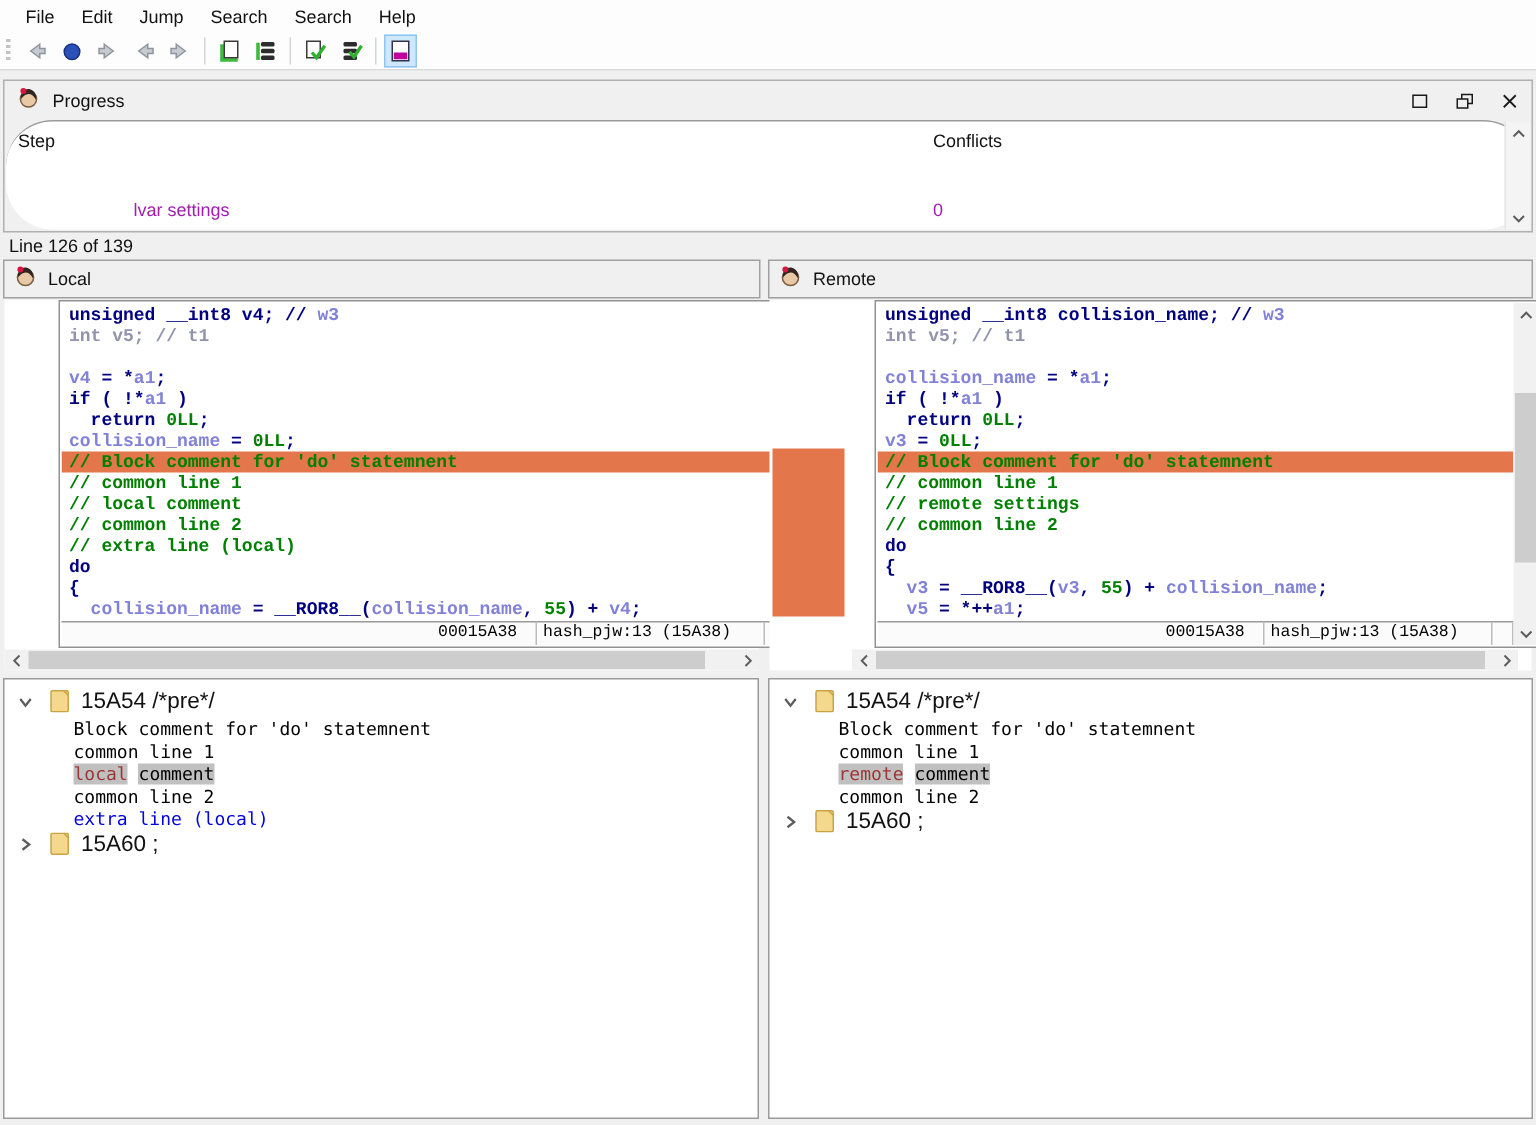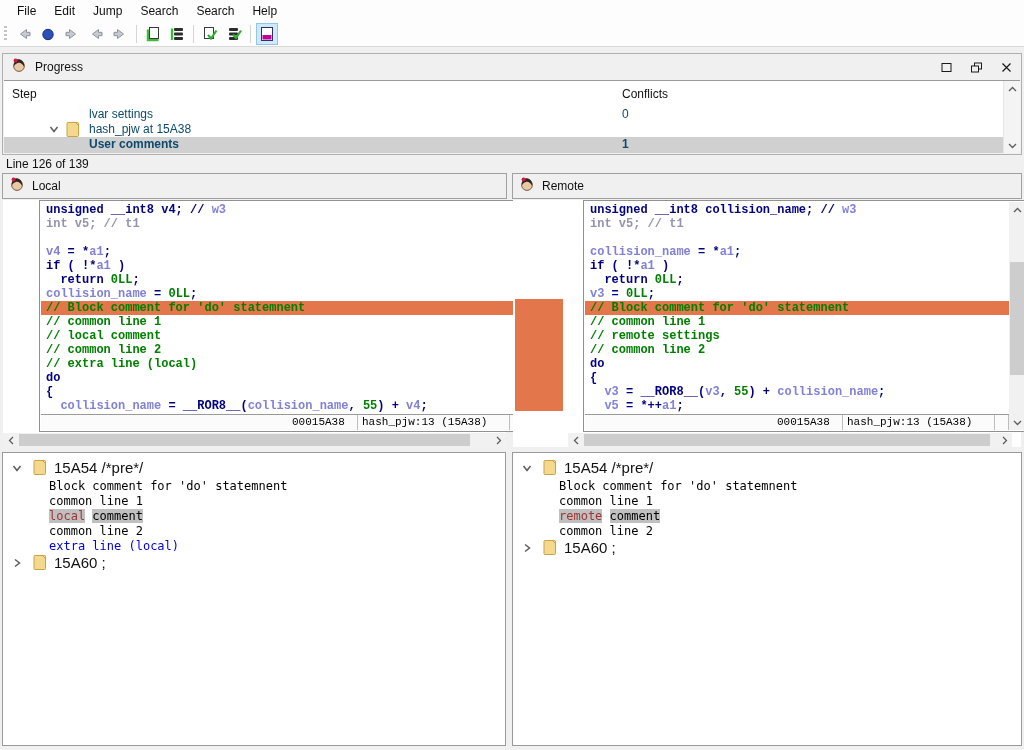--- a/index.html
+++ b/index.html
@@ -15,27 +15,27 @@
   .tbtn{width:22px;height:22px;display:flex;align-items:center;justify-content:center;margin:0 1px;}
   .tbtn.selected{background:#cde8ff;border:1px solid #92c5ec;box-sizing:border-box;}
   .tsep{width:1px;height:18px;background:#d5d5d5;margin:0 4px;}
 
   
   .progress-window{position:absolute;left:2px;top:53px;width:1020px;height:102px;background:#f0f0f0;border:1px solid #b0b0b0;box-sizing:border-box;}
   .ptitlebar{position:absolute;top:0;left:0;right:0;height:26px;display:flex;align-items:center;padding-left:8px;}
   .ptitle{font-size:12px;color:#111;margin-left:8px;}
   .wbtns{margin-left:auto;display:flex;}
   .wbtn{width:30px;height:22px;display:flex;align-items:center;justify-content:center;}
-  .ptable{position:absolute;left:1px;right:1px;top:26px;bottom:1px;background:#ffffff;border-top:1px solid #9a9a9a;}
+  .ptable{position:absolute;left:1px;right:1px;top:26px;bottom:1px;background:#ffffff;border-top:1px solid #9a9a9a;border-radius:31px;}
   .pheader{position:absolute;top:0;left:0;right:16px;height:26px;}
   .pheader span{position:absolute;top:6px;font-size:12px;color:#111;}
   .ph-step{left:8px;}
   .ph-conf{left:618px;}
   .prows{position:absolute;top:26px;left:0;right:16px;}
-  .prow{position:relative;height:15px;font-size:12px;color:#0c4a6e;}
+  .prow{position:relative;height:15px;font-size:12px;color:#a21caf;margin-top:26px;}
   .prow.selected{height:16px;background:#d0d0d0;}
   .pstep{position:absolute;left:85px;top:0;}
   .pconf{position:absolute;left:618px;top:0;}
   .bold{font-weight:bold;}
   .prow .chev{position:absolute;left:44px;top:1px;}
   .prow .pageico{position:absolute;left:62px;top:0;}
   .pscroll{position:absolute;top:0;right:0;bottom:0;width:16px;background:#f4f4f4;border-left:1px solid #e6e6e6;}
   .sarrow{position:absolute;left:0;width:16px;height:15px;display:flex;align-items:center;justify-content:center;}
   .sarrow.up{top:0;} .sarrow.down{bottom:0;}
 

